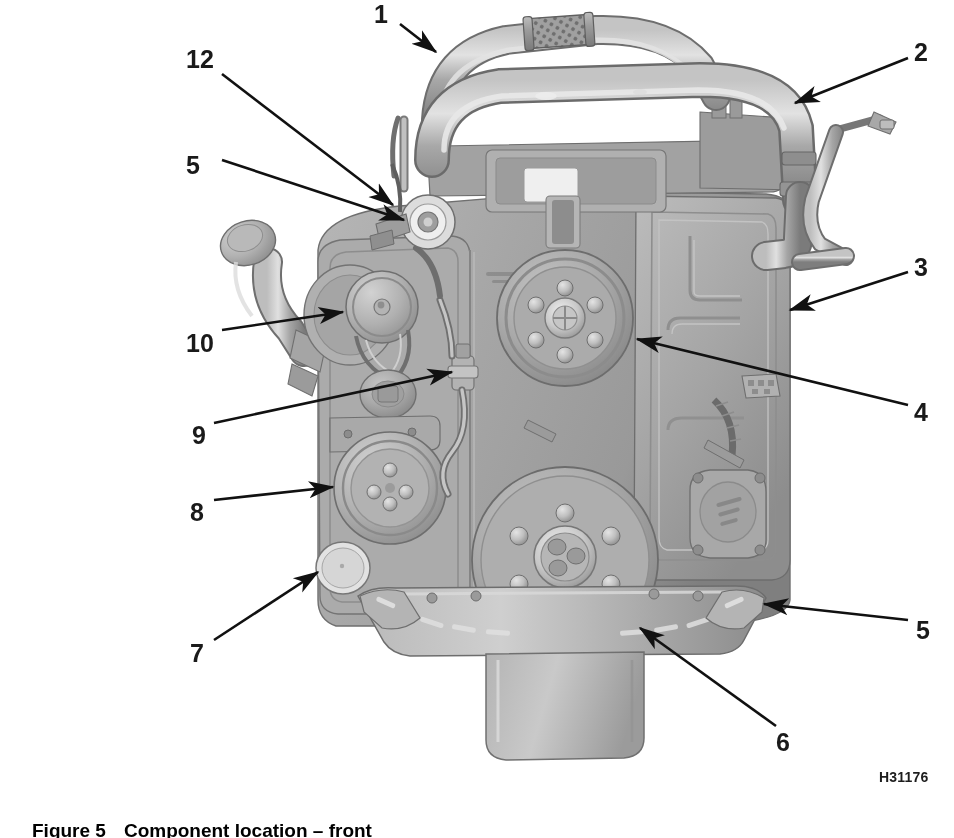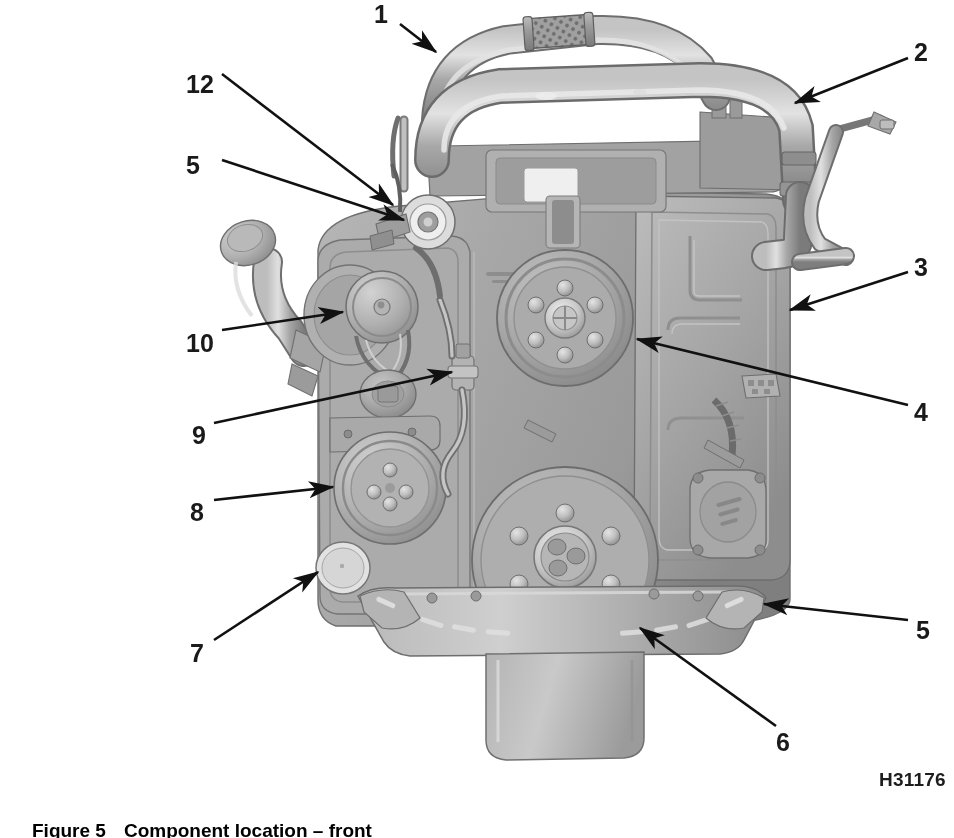--- a/index.html
+++ b/index.html
@@ -9,21 +9,21 @@
   
   #figure{position:absolute;left:0;top:0;width:954px;height:795px;}
   #art{position:absolute;left:0;top:0;width:954px;height:795px;}
 
   
   .callout{position:absolute;font-family:"Liberation Sans",sans-serif;font-size:25px;
            font-weight:700;color:#1a1a1a;line-height:1;letter-spacing:0px;
            white-space:nowrap;}
 
   
-  #imgid{position:absolute;font-family:"Liberation Sans",sans-serif;font-size:19px;
+  #imgid{position:absolute;font-family:"Liberation Sans",sans-serif;font-size:14px;
          font-weight:600;color:#1d1d1d;letter-spacing:.2px;}
 
   
   #caption{position:absolute;left:32px;top:820px;font-family:"Liberation Sans",sans-serif;
            font-size:19px;font-weight:700;color:#000;white-space:nowrap;}
   #caption .num{margin-right:18px;}
 </style>
 </head>
 <body>
 
@@ -368,21 +368,21 @@
     <div class="callout" style="left:914px;top:40px;">2</div>
     <div class="callout" style="left:914px;top:255px;">3</div>
     <div class="callout" style="left:914px;top:400px;">4</div>
     <div class="callout" style="left:916px;top:618px;">5</div>
     <div class="callout" style="left:776px;top:730px;">6</div>
     <div class="callout" style="left:190px;top:641px;">7</div>
     <div class="callout" style="left:190px;top:500px;">8</div>
     <div class="callout" style="left:192px;top:423px;">9</div>
     <div class="callout" style="left:186px;top:331px;">10</div>
     <div class="callout" style="left:186px;top:153px;">5</div>
-    <div class="callout" style="left:186px;top:72px;">12</div>
+    <div class="callout" style="left:186px;top:47px;">12</div>
 
     <div id="imgid" style="left:879px;top:769px;">H31176</div>
   </div>
 
   <div id="caption">
     <span class="num">Figure 5</span><span>Component location – front</span>
   </div>
 
 </div>
 

